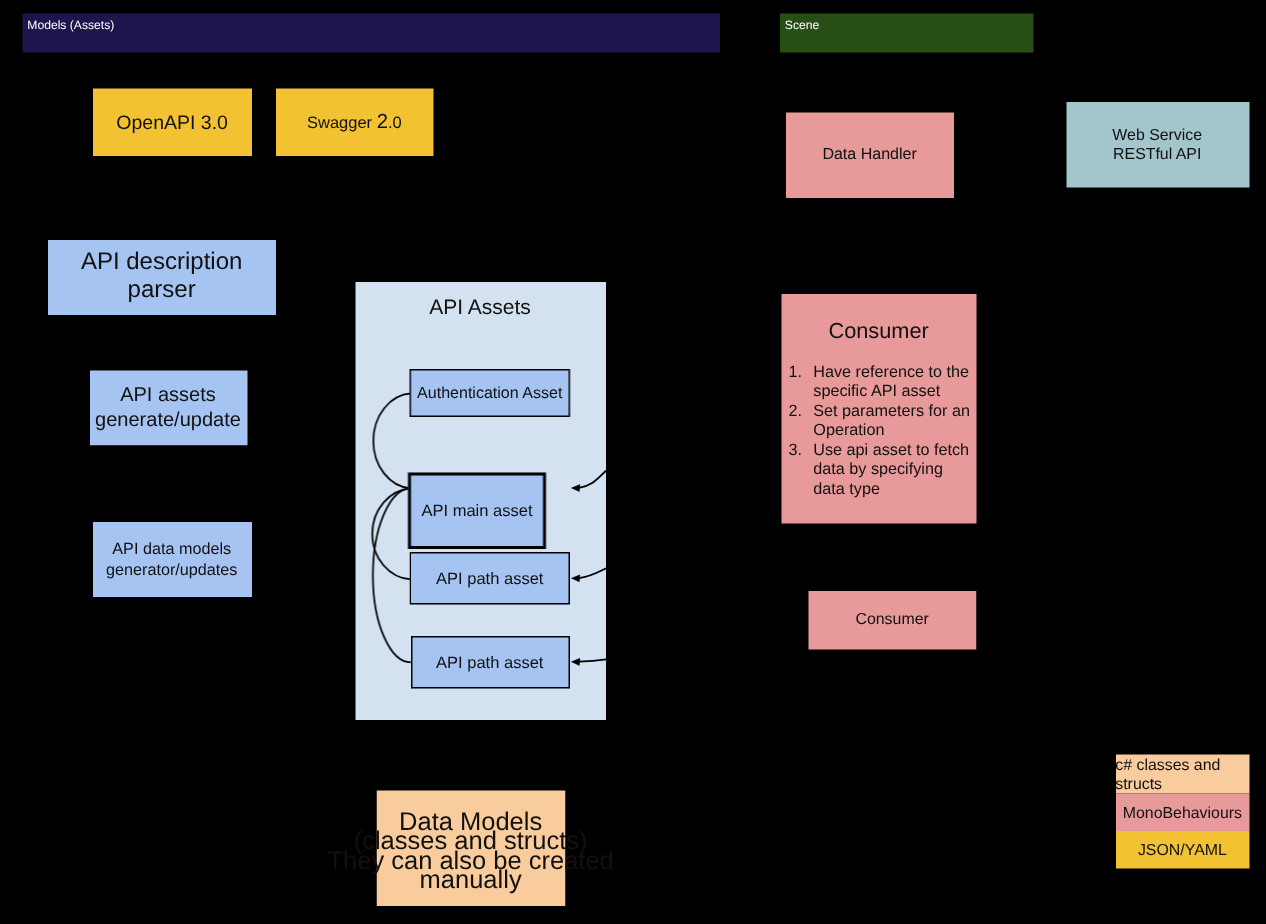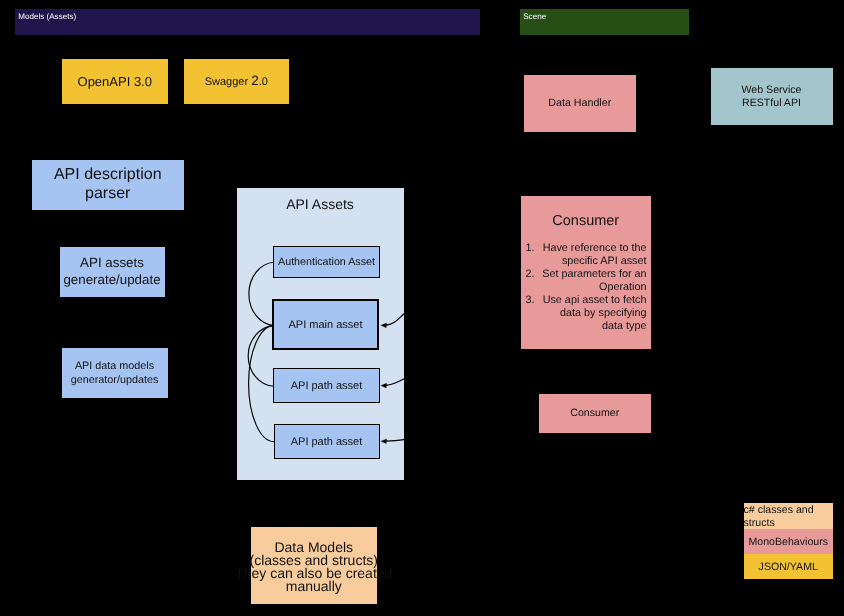--- a/index.html
+++ b/index.html
@@ -35,43 +35,43 @@
 
   
   .n-assets-group{left:236.5px;top:187.5px;width:167px;height:292.5px;background:#d4e1f1;
                   display:block;}
   .group-title{position:absolute;left:0;top:8px;width:100%;text-align:center;
                font-size:14px;color:#111;}
   .arcs{position:absolute;left:0;top:0;}
 
   .n-auth{left:273px;top:246px;width:107px;height:32px;background:#a6c4f2;
           border:1.3px solid #000;font-size:10.7px;}
-  .n-main{left:272px;top:299px;width:107px;height:51px;background:#a6c4f2;
+  .n-main{left:272px;top:315px;width:92px;height:51px;background:#a6c4f2;
           border:2.4px solid #000;font-size:11px;padding-top:2px;}
   .n-path1{left:273px;top:368px;width:107px;height:35px;background:#a6c4f2;
            border:1.3px solid #000;font-size:11px;padding-top:2px;}
   .n-path2{left:273.5px;top:424px;width:106px;height:35px;background:#a6c4f2;
            border:1.3px solid #000;font-size:11px;padding-top:2px;}
 
   
   .n-http{left:523.5px;top:74.5px;width:112.5px;height:57px;background:#e89a9a;font-size:10.7px;}
   .n-webservice{left:710.5px;top:67.5px;width:122px;height:57px;background:#a3c5cc;font-size:10.6px;line-height:12.8px;padding-top:2.4px;}
   .n-webservice span{white-space:nowrap;}
 
   .n-consumer-big{left:521px;top:196px;width:129.5px;height:153px;background:#e89a9a;
                   display:block;}
   .consumer-title{text-align:center;font-size:14.5px;margin-top:18px;color:#111;line-height:1;}
   .consumer-steps{margin:13.7px 0 0 0;font-size:10.8px;line-height:13px;color:#111;}
   .cstep{position:relative;padding-left:21.2px;padding-right:4px;text-align:center;}
   .cnum{position:absolute;left:4.6px;top:0;text-align:left;}
-  .ctxt{display:block;text-align:right;white-space:nowrap;}
+  .ctxt{display:block;text-align:left;white-space:nowrap;}
 
   .n-consumer-small{left:539px;top:394px;width:111.5px;height:39px;background:#e89a9a;font-size:10.6px;}
 
-  .n-datamodels{left:250.5px;top:526.5px;width:126.5px;height:77.5px;background:#f8cc9c;font-size:14px;line-height:13.2px;padding-top:3.6px;}
+  .n-datamodels{left:250.5px;top:526.5px;width:126.5px;height:77.5px;background:#f8cc9c;font-size:17px;line-height:13.2px;padding-top:3.6px;}
   .n-datamodels span{white-space:nowrap;}
 
   
   .legend{position:absolute;left:743.5px;top:503px;width:89.5px;height:101.5px;}
   .legend-row{box-sizing:border-box;display:flex;align-items:center;justify-content:center;
               text-align:left;color:#111;font-size:10.6px;line-height:13px;width:100%;}
   .lr0{height:26.2px;background:#f8cc9c;padding-top:1px;}
   .lr1{height:24.8px;background:#e89a9a;padding-top:1.4px;}
   .lr2{height:25.5px;background:#a6c4f2;}
   .lr3{height:25px;background:#f2c232;padding-top:1.2px;}

